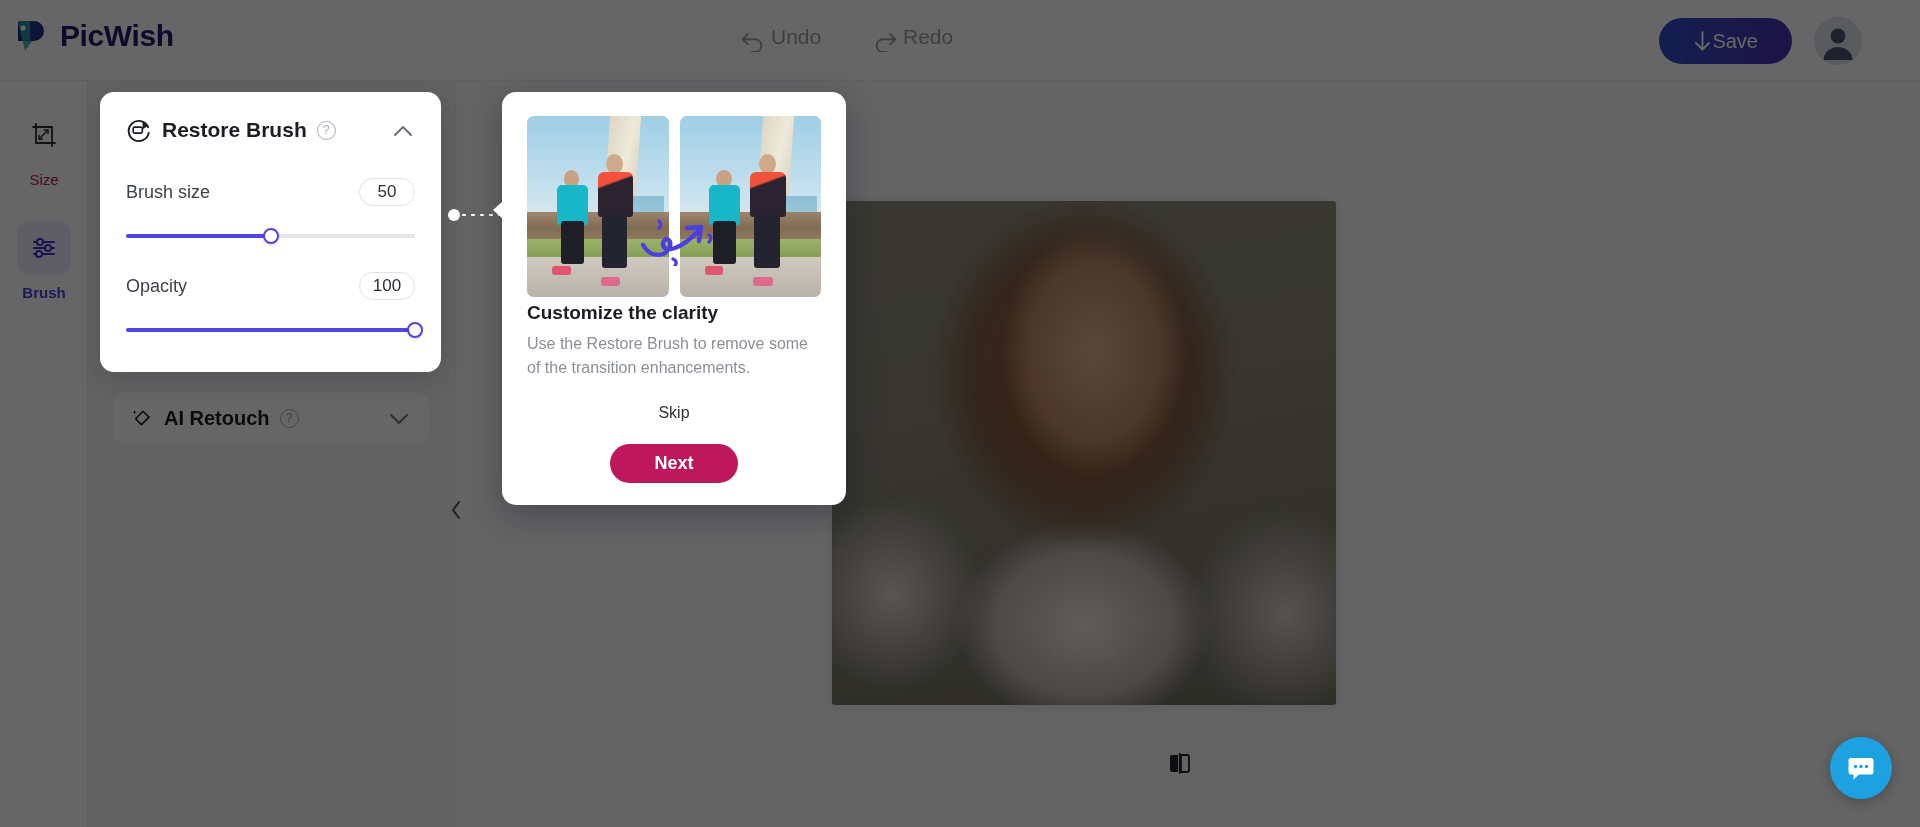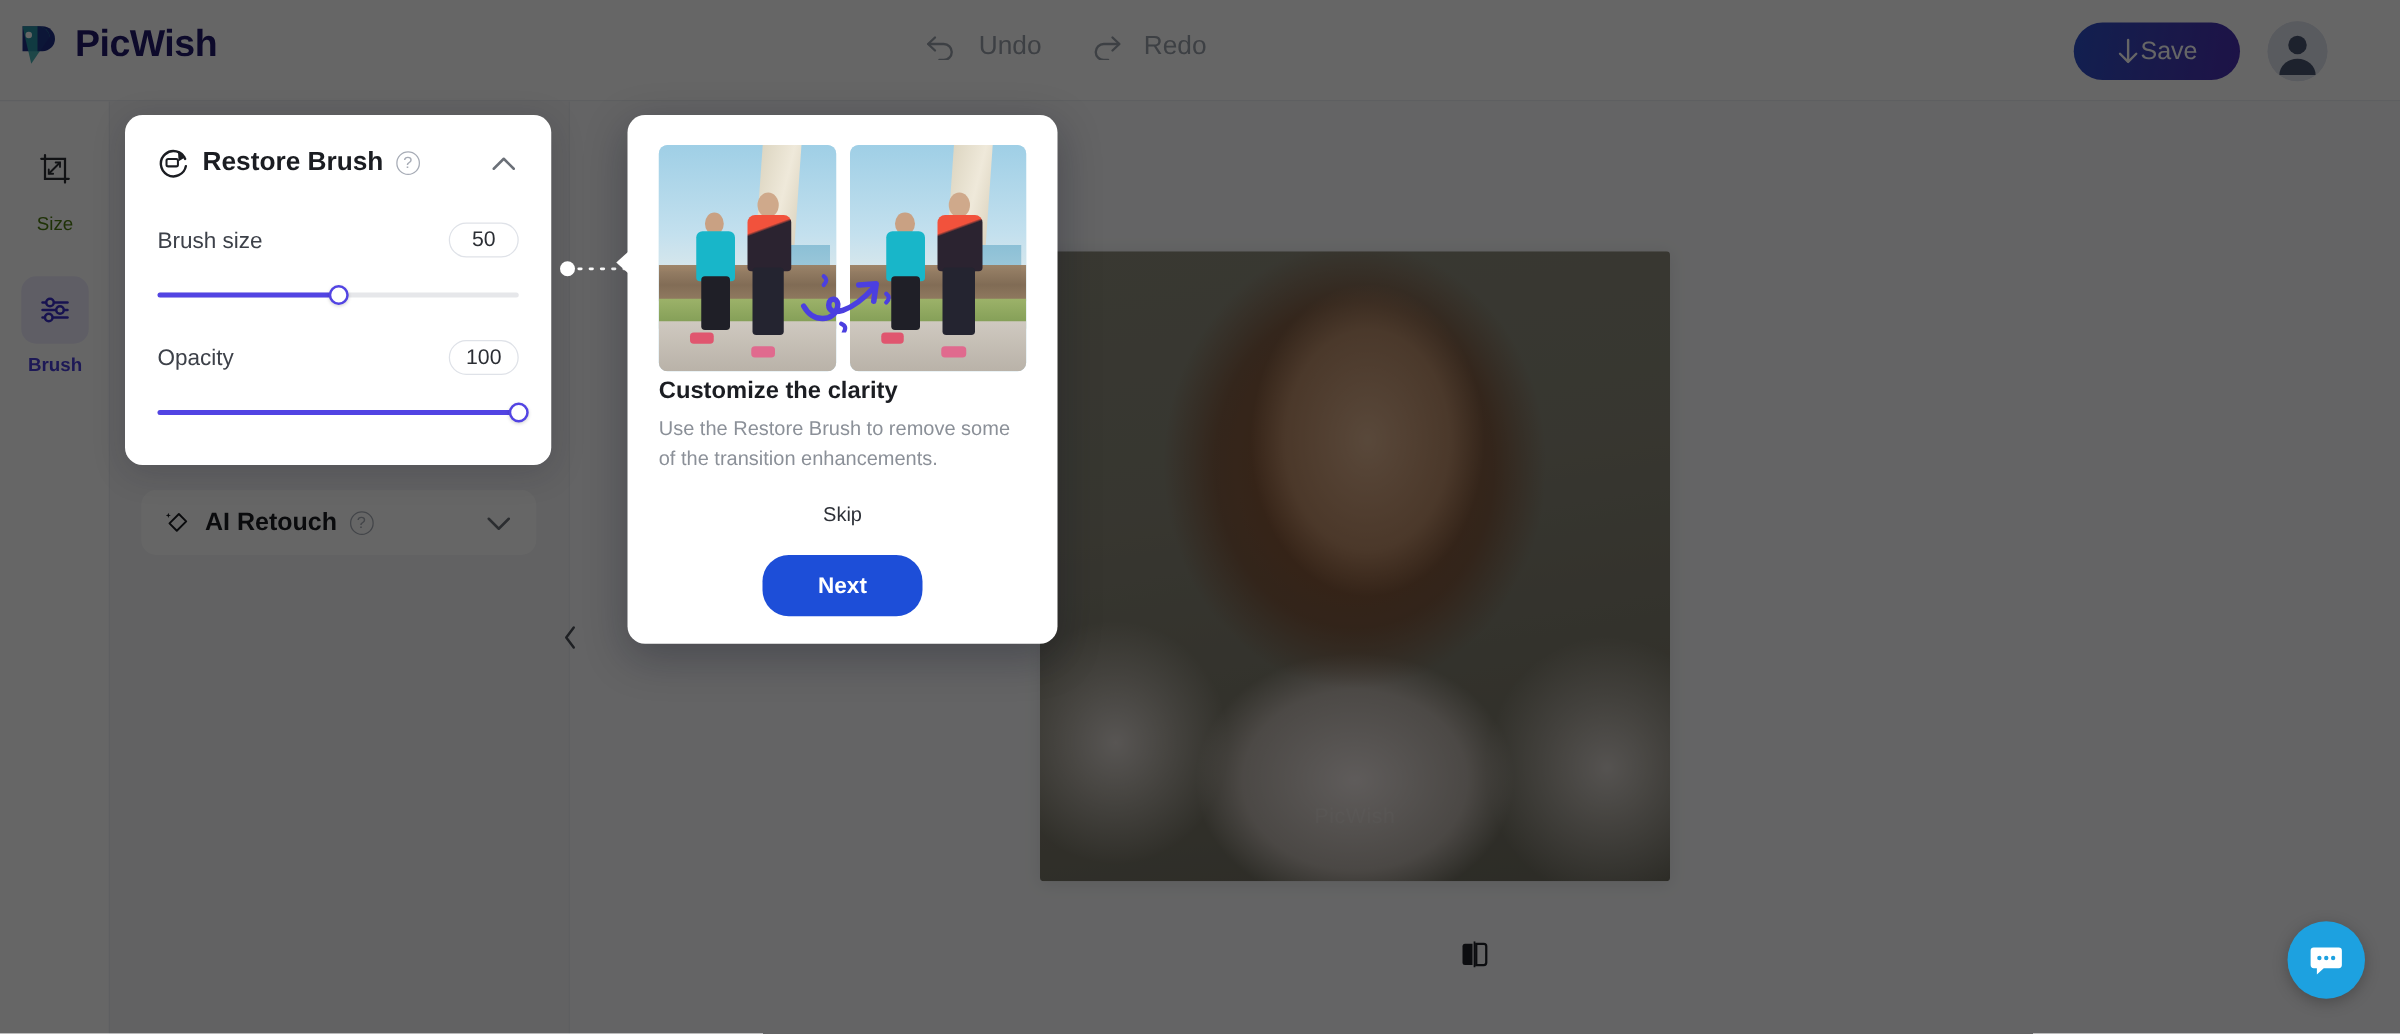--- a/index.html
+++ b/index.html
@@ -52,22 +52,22 @@
     font-weight: 700;
     color: #221a6b;
     letter-spacing: -0.4px;
     line-height: 40px;
   }
 
   .history-group {
     position: absolute;
     top: 22px;
     display: flex;
-    align-items: center;
-    gap: 17px;
+    align-items: flex-end;
+    gap: 5px;
     cursor: pointer;
     user-select: none;
   }
   #undo-button { left: 740px; }
   #redo-button { left: 872px; }
   .history-label {
     font-size: 21px;
     color: #9aa0aa;
     line-height: 30px;
   }
@@ -146,21 +146,21 @@
     width: 54px; height: 54px;
     border-radius: 12px;
     display: flex;
     align-items: center;
     justify-content: center;
   }
   .rail-item.active .rail-icon-box { background: #eeecfd; }
   .rail-label {
     margin-top: 9px;
     font-size: 15px;
-    color: #4d7c0f;
+    color: #be185d;
     line-height: 18px;
   }
   .rail-item.active .rail-label { color: #4a3fd6; font-weight: 600; }
 
   
   #panel-column {
     position: absolute;
     left: 88px; top: 81px;
     width: 368px;
     height: 746px;
@@ -496,24 +496,24 @@
   #skip-button {
     font-size: 16px;
     color: #2e3138;
     background: none;
     border: none;
     cursor: pointer;
     padding: 6px 8px;
     font-family: inherit;
   }
   #next-button {
-    width: 128px; height: 49px;
+    width: 128px; height: 39px;
     border: none;
     border-radius: 21px;
-    background: #1d4ed8;
+    background: #be185d;
     color: #ffffff;
     font-size: 18px;
     font-weight: 700;
     cursor: pointer;
     font-family: inherit;
   }
 </style>
 </head>
 <body>
 

